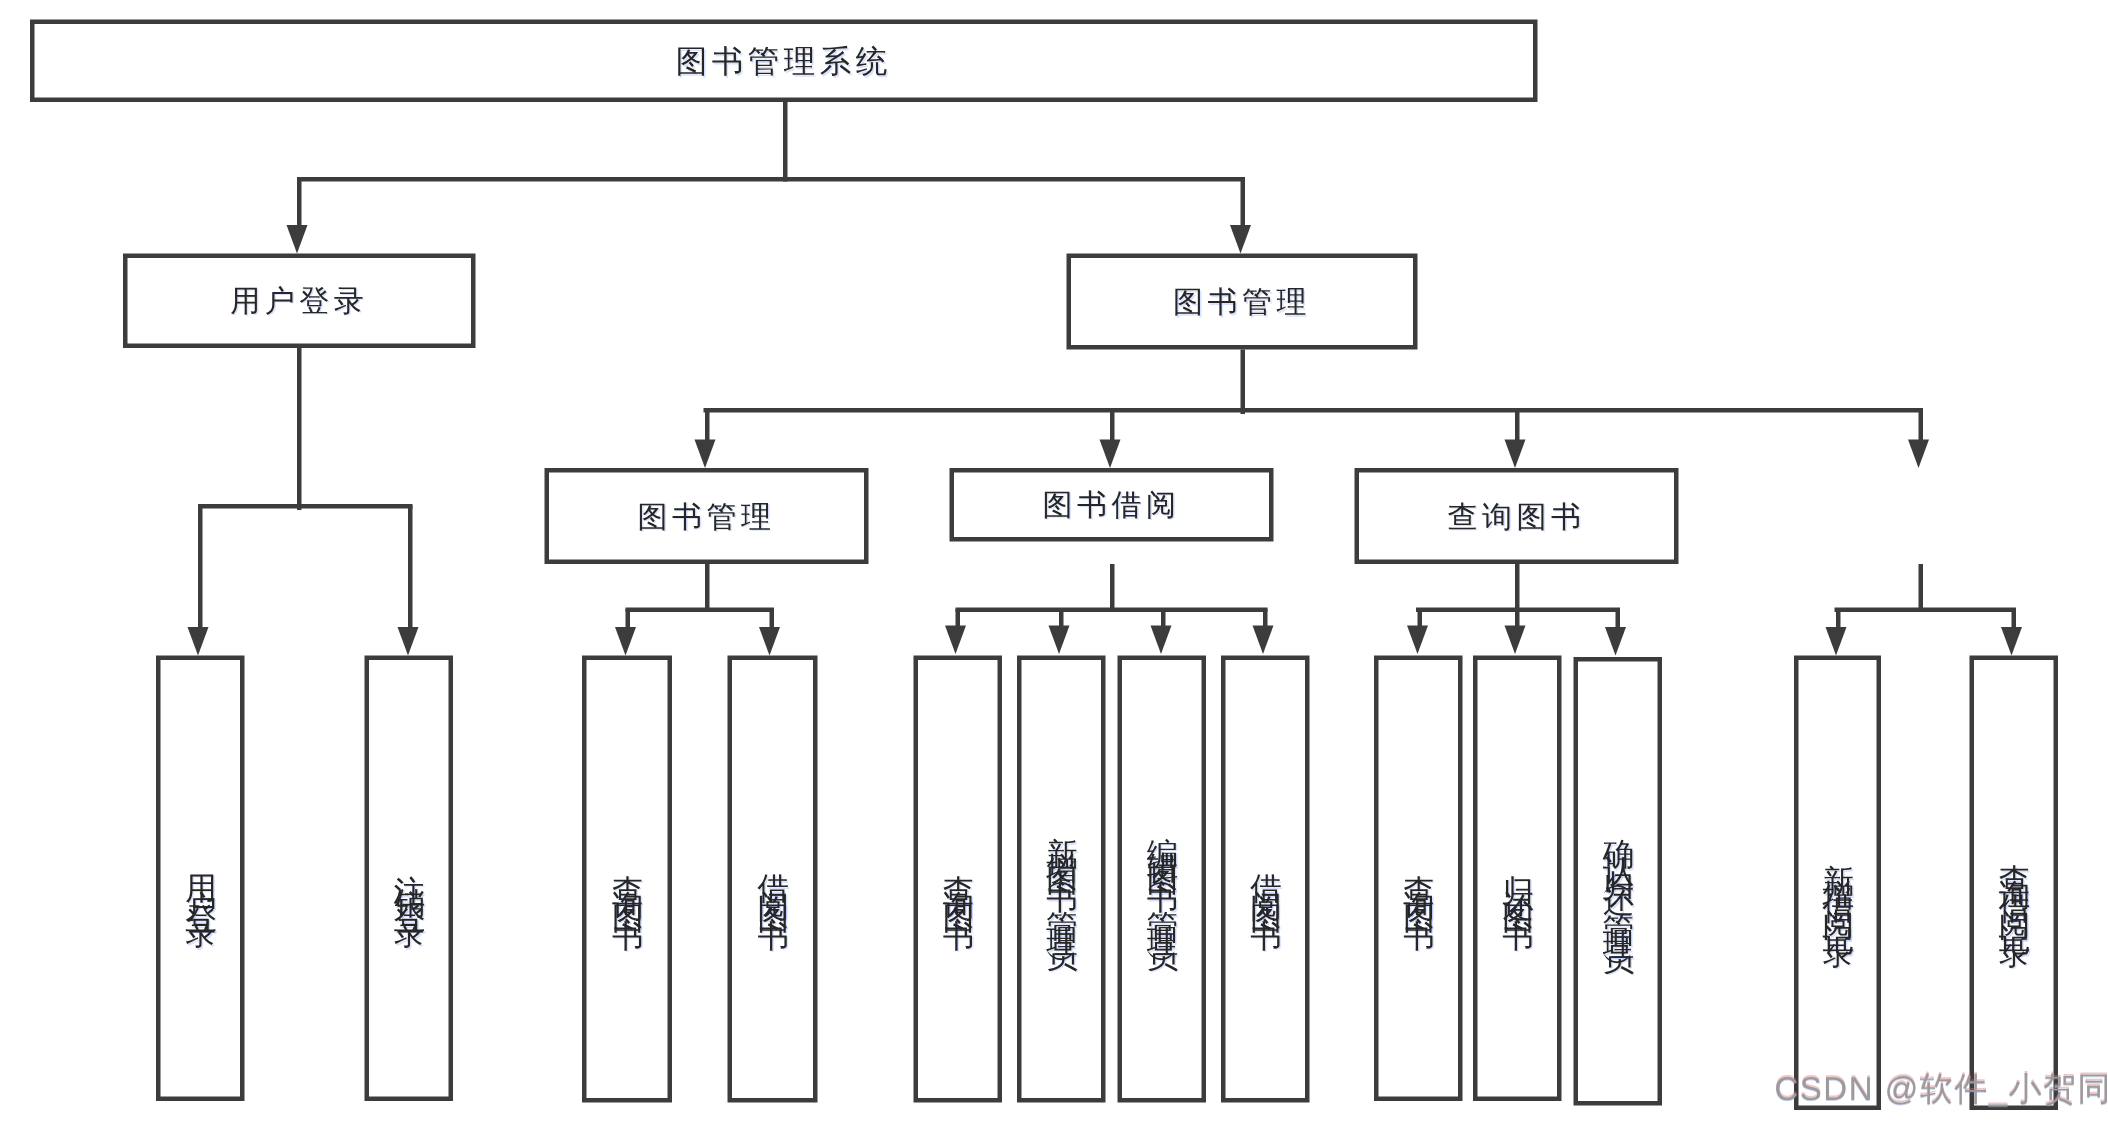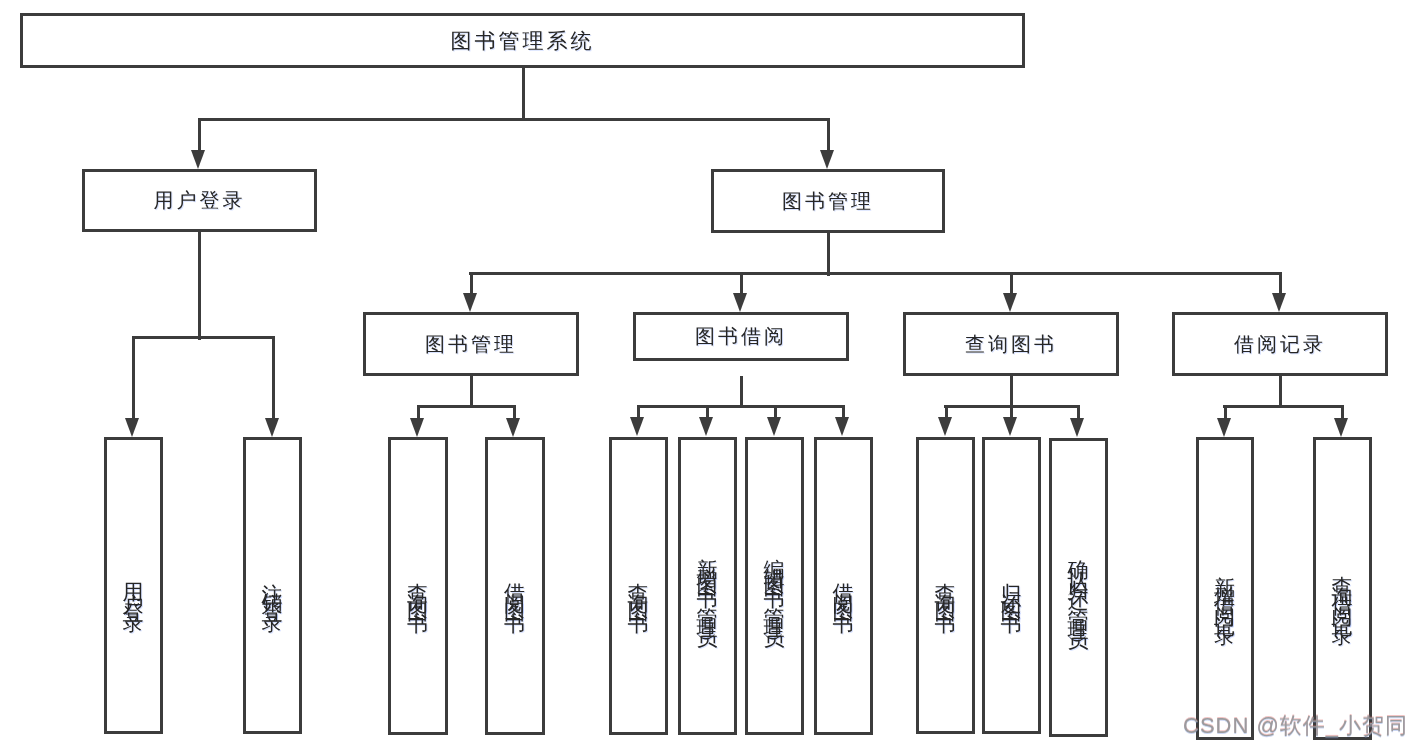--- a/index.html
+++ b/index.html
@@ -61,21 +61,20 @@
 <div id="canvas">
 
   <div class="box title" style="left:20px;top:13px;width:1005px;height:55px;">图书管理系统</div>
 
   <div class="box" style="left:82px;top:169px;width:235px;height:63px;">用户登录</div>
   <div class="box" style="left:711px;top:169px;width:234px;height:64px;">图书管理</div>
 
   <div class="box" style="left:363px;top:312px;width:216px;height:64px;">图书管理</div>
   <div class="box" style="left:633px;top:312px;width:216px;height:49px;">图书借阅</div>
   <div class="box" style="left:903px;top:312px;width:216px;height:64px;">查询图书</div>
-  <div class="box" style="left:1172px;top:312px;width:216px;height:64px;">借阅记录</div>
 
   <div class="vbox" style="left:104px;top:437px;width:59px;height:297px;">
     <span>用户登录</span>
   </div>
   <div class="vbox" style="left:243px;top:437px;width:59px;height:297px;">
     <span>注销登录</span>
   </div>
 
   <div class="vbox" style="left:388px;top:437px;width:60px;height:298px;">
     <span>查询图书</span>

